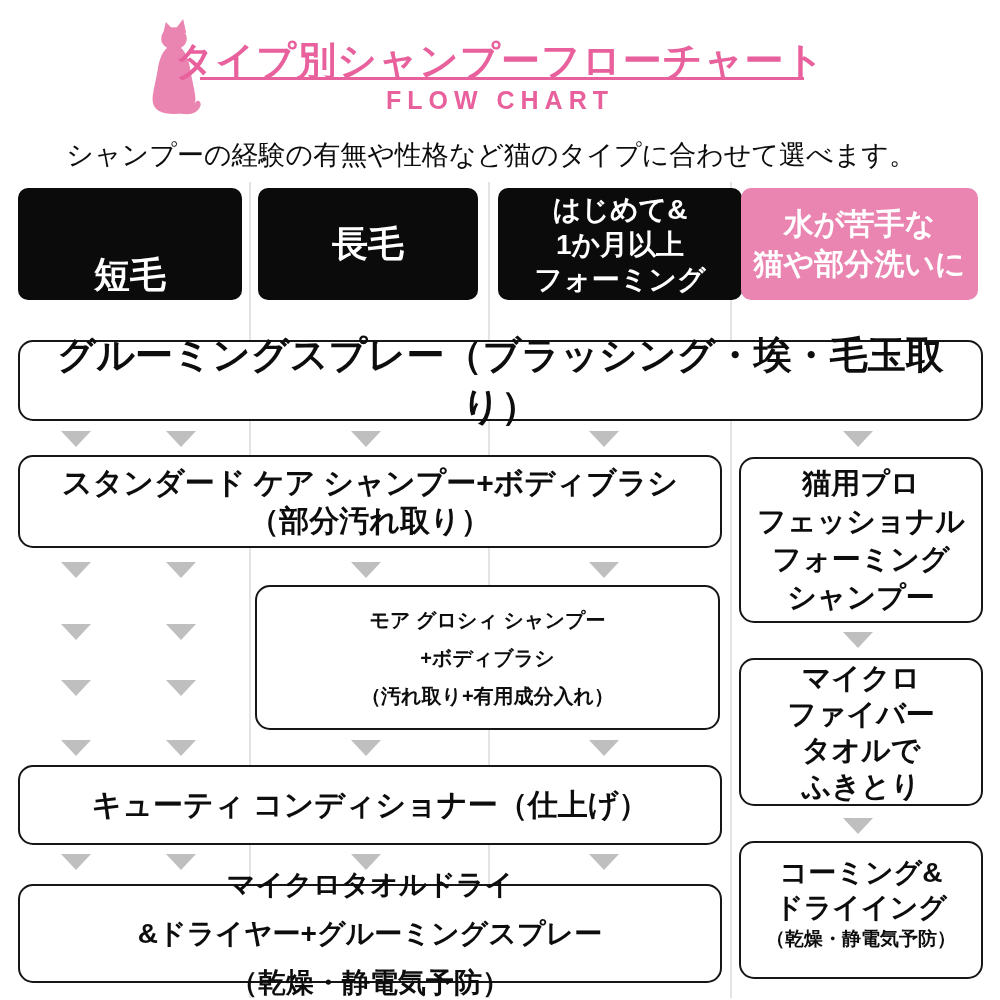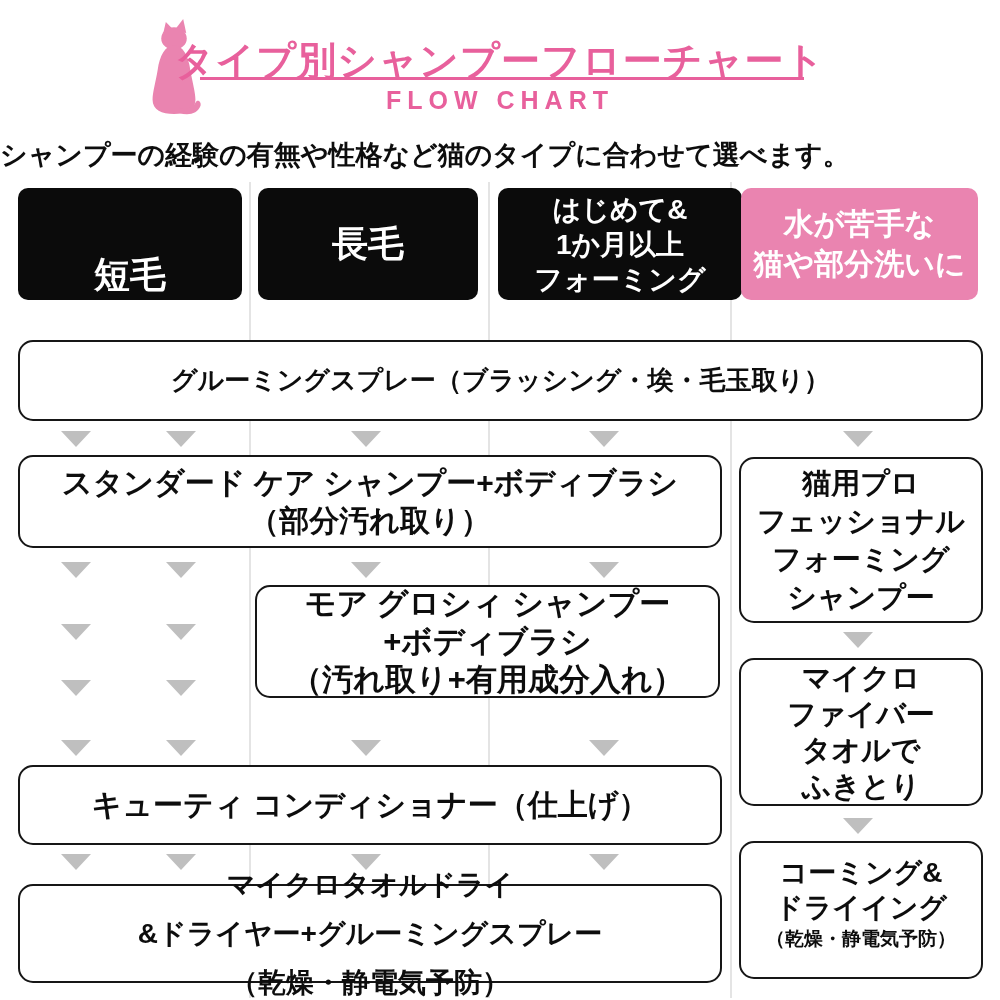--- a/index.html
+++ b/index.html
@@ -5,22 +5,22 @@
   html,body{margin:0;padding:0;background:#fff;}
   #page{position:relative;width:1000px;height:1000px;background:#fff;overflow:hidden;
         font-family:"Liberation Sans","DejaVu Sans",sans-serif;color:#111;}
   
   .cat{position:absolute;left:144px;top:19px;width:60px;height:98px;}
   .title{position:absolute;left:0;top:34px;width:1000px;text-align:center;
          font-size:39px;font-weight:bold;color:var(--accent-pink);letter-spacing:1px;}
   .underline{position:absolute;left:200px;top:77px;width:604px;height:3px;background:var(--accent-pink);}
   .flowchart-en{position:absolute;left:0;top:86px;width:1000px;text-align:center;
          font-size:25px;font-weight:bold;letter-spacing:6px;color:var(--accent-pink);}
-  .desc{position:absolute;left:0;top:137px;width:916px;text-align:left;
-         font-size:27px;font-weight:bold;color:#0d0d0d;}
+  .desc{position:absolute;left:0;top:137px;width:916px;text-align:right;
+         font-size:27px;font-weight:normal;color:#0d0d0d;}
   
   .divider{position:absolute;top:182px;height:816px;width:2px;background:var(--divider-gray);}
   
   .hbox{position:absolute;top:188px;height:112px;border-radius:10px;background:var(--box-black);
         color:#fff;font-weight:bold;display:flex;flex-direction:column;
         align-items:center;justify-content:center;text-align:center;}
   .hbox.pink{background:var(--soft-pink);}
   
   .fbox{position:absolute;background:#fff;border:2px solid #161616;border-radius:15px;
         display:flex;flex-direction:column;align-items:center;justify-content:center;
@@ -63,30 +63,30 @@
   <div class="hbox" style="left:498px;width:244px;font-size:28px;line-height:35px;">
     <span class="ln">はじめて&amp;</span>
     <span class="ln">1か月以上</span>
     <span class="ln">フォーミング</span>
   </div>
   <div class="hbox pink" style="left:741px;width:237px;font-size:30px;line-height:40px;">
     <span class="ln">水が苦手な</span>
     <span class="ln">猫や部分洗いに</span>
   </div>
 
-  <div class="fbox" style="left:18px;top:340px;width:965px;height:81px;font-size:26px;">
+  <div class="fbox" style="left:18px;top:340px;width:965px;height:81px;font-size:38px;">
     <span class="ln">グルーミングスプレー（ブラッシング・埃・毛玉取り）</span>
   </div>
 
   <div class="fbox" style="left:18px;top:455px;width:704px;height:93px;font-size:30px;line-height:38px;">
     <span class="ln">スタンダード ケア シャンプー+ボディブラシ</span>
     <span class="ln">（部分汚れ取り）</span>
   </div>
 
-  <div class="fbox" style="left:255px;top:585px;width:465px;height:113px;font-size:31px;line-height:38px;">
+  <div class="fbox" style="left:255px;top:585px;width:465px;height:145px;font-size:20px;line-height:38px;">
     <span class="ln">モア グロシィ シャンプー</span>
     <span class="ln">+ボディブラシ</span>
     <span class="ln">（汚れ取り+有用成分入れ）</span>
   </div>
 
   <div class="fbox" style="left:18px;top:765px;width:704px;height:80px;font-size:30px;">
     <span class="ln">キューティ コンディショナー（仕上げ）</span>
   </div>
 
   <div class="fbox" style="left:18px;top:884px;width:704px;height:99px;font-size:28px;line-height:33px;gap:16px;">

